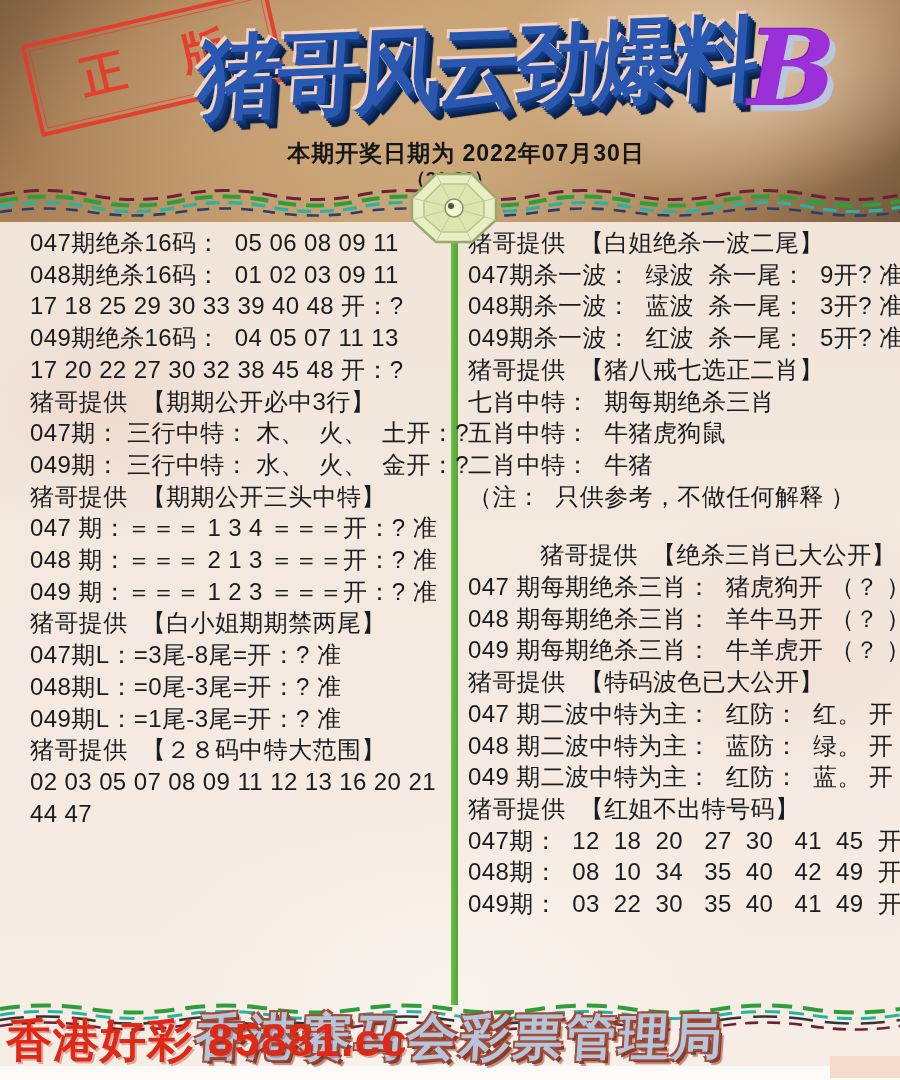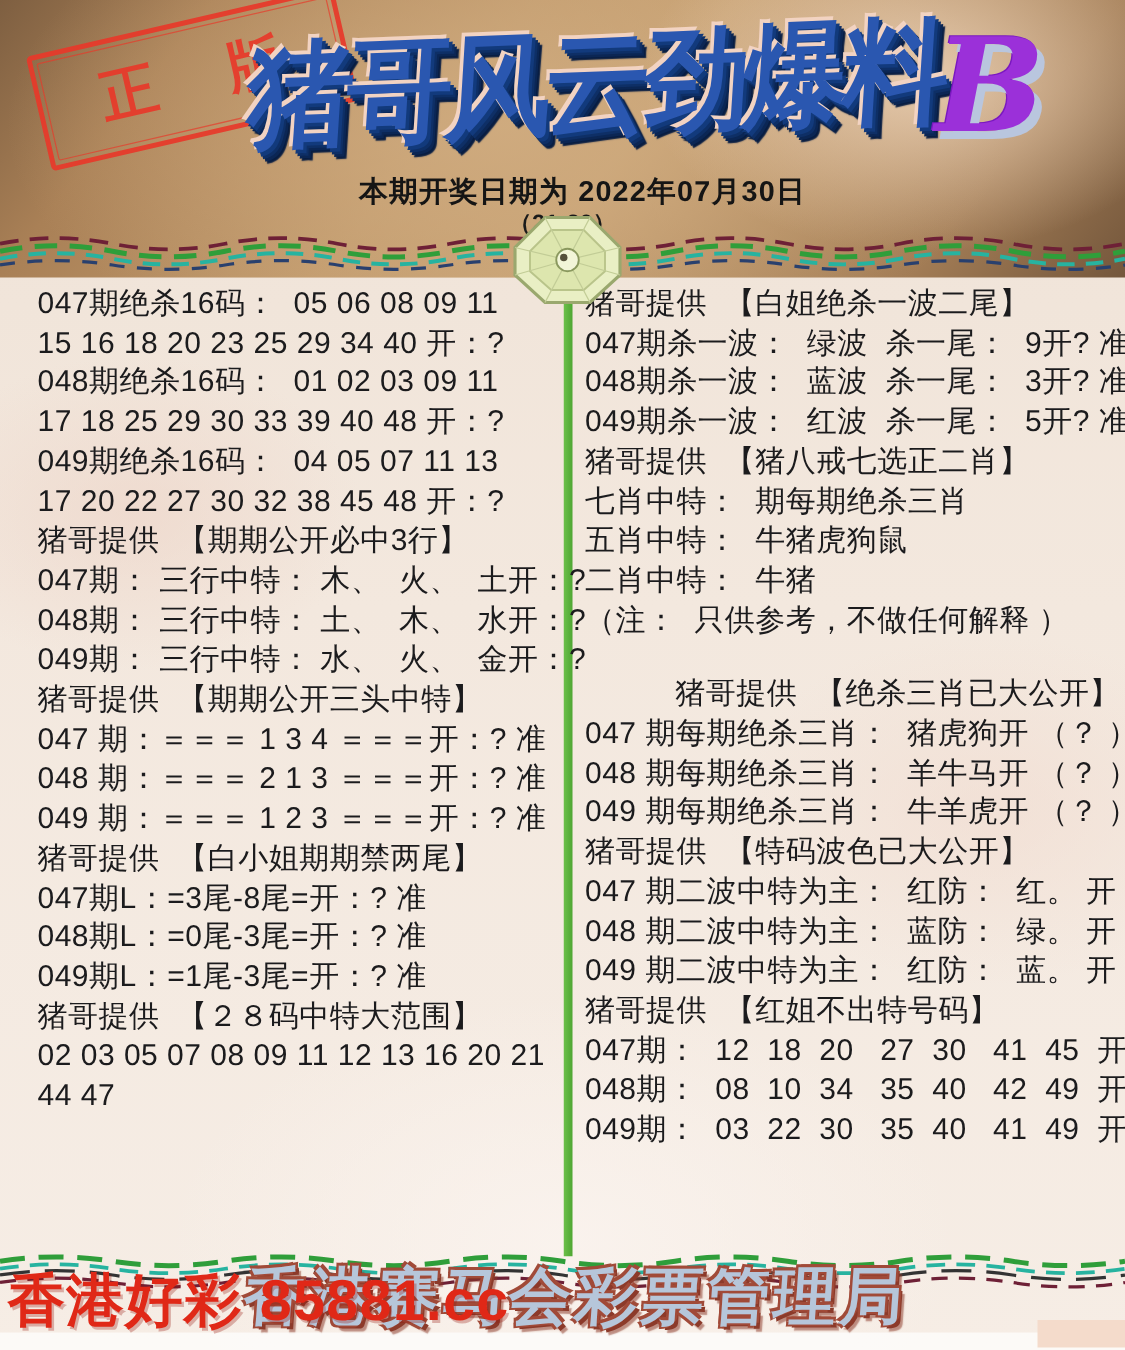--- a/index.html
+++ b/index.html
@@ -102,30 +102,28 @@
     </g>
     <circle cx="46" cy="38" r="9" fill="#f2f5d8" stroke="#8a985e" stroke-width="1.5"></circle>
     <circle cx="43" cy="36" r="3" fill="#55503a"></circle>
   </svg>
 
   <div class="divider"></div>
 
   <div class="col col-left">
     <div class="sec">
       <div class="line">047期绝杀16码：  05 06 08 09 11</div>
-      <div class="line">15 16 18 20 23 25 29 34 40 开：?</div>
       <div class="line">048期绝杀16码：  01 02 03 09 11</div>
       <div class="line">17 18 25 29 30 33 39 40 48 开：?</div>
       <div class="line">049期绝杀16码：  04 05 07 11 13</div>
       <div class="line">17 20 22 27 30 32 38 45 48 开：?</div>
     </div>
     <div class="sec">
       <div class="line">猪哥提供  【期期公开必中3行】</div>
       <div class="line">047期： 三行中特： 木、  火、  土开：?</div>
-      <div class="line">048期： 三行中特： 土、  木、  水开：?</div>
       <div class="line">049期： 三行中特： 水、  火、  金开：?</div>
     </div>
     <div class="sec">
       <div class="line">猪哥提供  【期期公开三头中特】</div>
       <div class="line">047 期：＝＝＝ 1 3 4 ＝＝＝开：? 准</div>
       <div class="line">048 期：＝＝＝ 2 1 3 ＝＝＝开：? 准</div>
       <div class="line">049 期：＝＝＝ 1 2 3 ＝＝＝开：? 准</div>
     </div>
     <div class="sec">
       <div class="line">猪哥提供  【白小姐期期禁两尾】</div>

